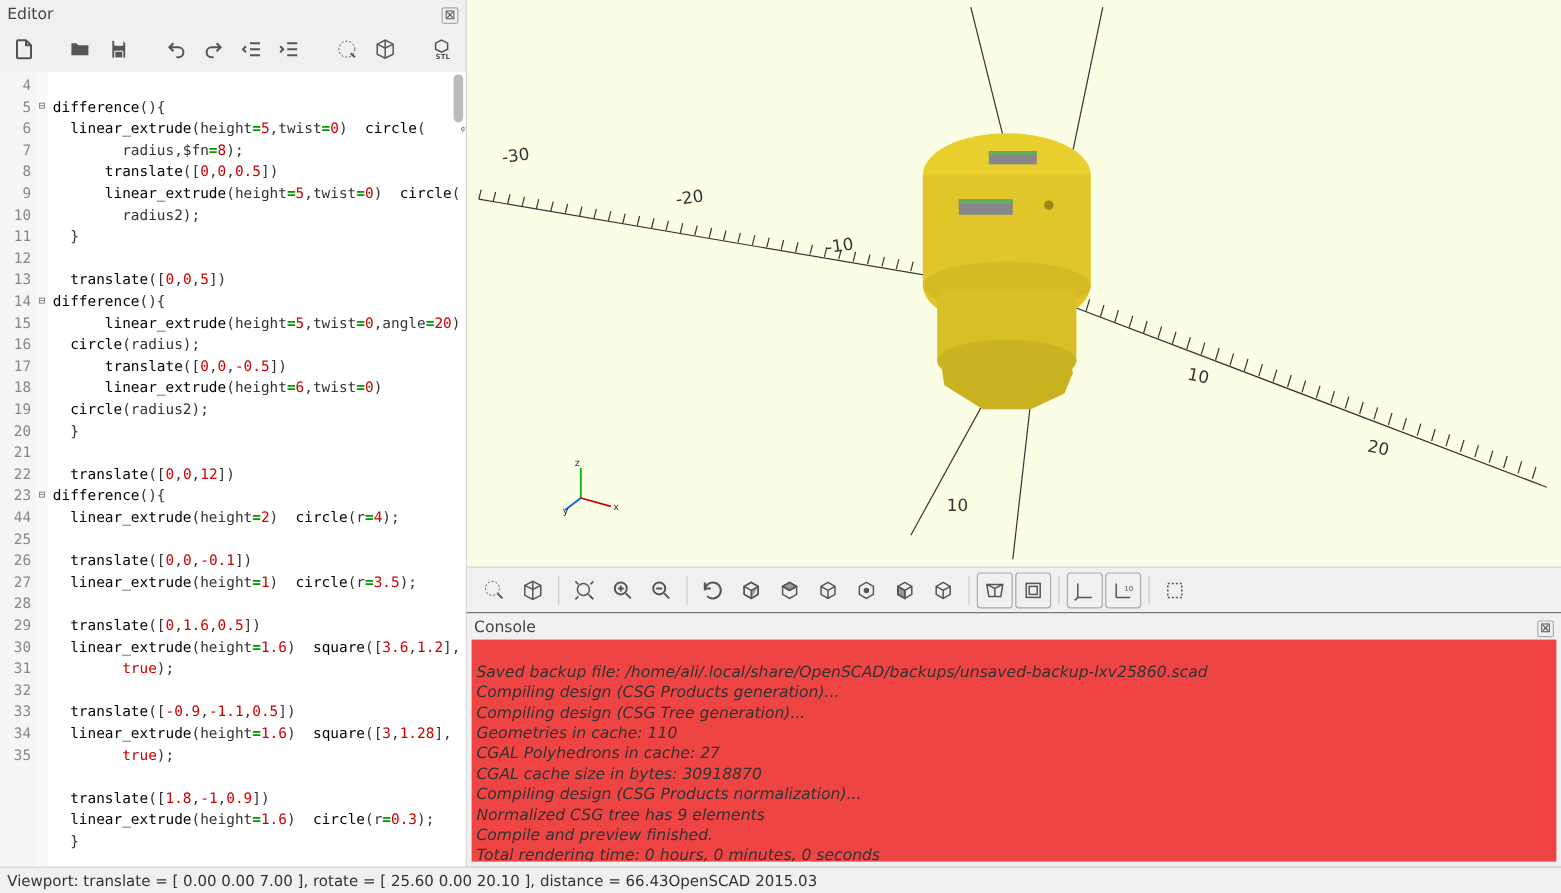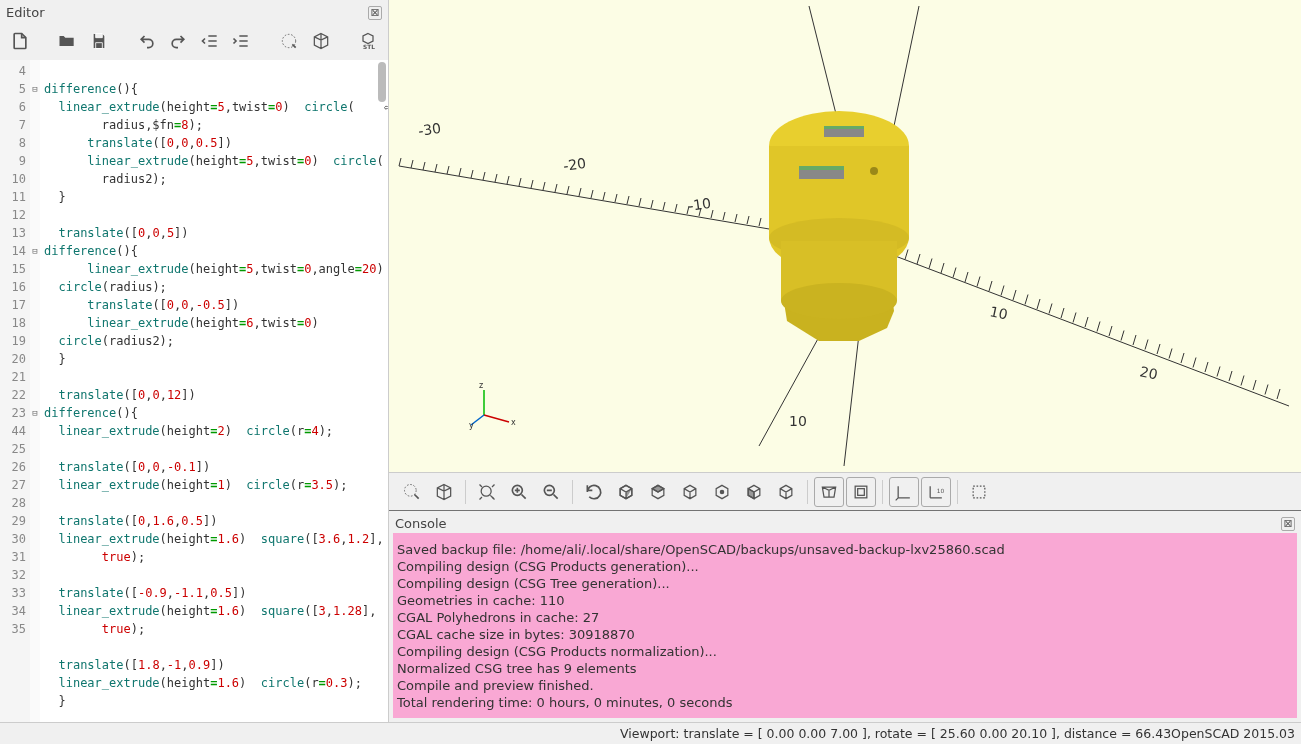--- a/index.html
+++ b/index.html
@@ -11,33 +11,33 @@
 .close-btn { width: 14px; height: 14px; font-size: 11px; text-align: center; line-height: 12px; cursor: pointer; color: #555; border: 1px solid #aaa; border-radius: 2px; }
 .toolbar { display: flex; align-items: center; padding: 4px 6px; gap: 4px; height: 38px; }
 .tool-btn { width: 28px; height: 28px; display: flex; align-items: center; justify-content: center; cursor: pointer; border-radius: 3px; }
 .tool-btn svg { width: 20px; height: 20px; }
 .tool-sep { width: 12px; }
 .code-area { flex: 1; display: flex; background: #fff; overflow: hidden; position: relative; }
 .gutter { width: 30px; background: #f5f5f5; text-align: right; padding-right: 4px; font-family: "DejaVu Sans Mono", monospace; font-size: 12px; color: #888; line-height: 18px; padding-top: 2px; }
 .fold-gutter { width: 10px; background: #fafafa; font-family: monospace; font-size: 9px; color: #666; line-height: 18px; padding-top: 2px; }
 .fold-gutter div { height: 18px; text-align: center; }
 .code { flex: 1; font-family: "DejaVu Sans Mono", monospace; font-size: 12px; line-height: 18px; white-space: pre; padding: 2px 4px; overflow: hidden; }
-.code .kw { color: #0f766e; }
+.code .kw { color: #000000; }
 .code .num { color: #cc0000; }
 .code .op { color: #009900; font-weight: bold; }
 .scroll-handle { position: absolute; right: 2px; top: 2px; width: 8px; height: 40px; background: #bbb; border-radius: 4px; }
 .right-panel { flex: 1; display: flex; flex-direction: column; }
 .viewport-3d { flex: 1; background: #fcfde5; position: relative; overflow: hidden; }
 .view-toolbar { display: flex; align-items: center; padding: 4px 8px; gap: 2px; height: 38px; background: #f0f0f0; border-top: 1px solid #ccc; }
 .view-toolbar .tool-btn { width: 30px; height: 30px; }
 .view-toolbar .tool-btn.boxed { border: 1px solid #aaa; border-radius: 3px; }
 .vsep { width: 1px; height: 24px; background: #ccc; margin: 0 4px; }
 .console-panel { height: 212px; background: #f0f0f0; display: flex; flex-direction: column; border-top: 1px solid #737373; }
-.console-body { flex: 1; background: #f9a8d4; margin: 0 4px 4px 4px; padding: 8px 4px; font-size: 13px; line-height: 17px; overflow: hidden; }
-.status-bar { height: 22px; background: #f0f0f0; border-top: 1px solid #ccc; display: flex; align-items: center; justify-content: flex-end; padding: 0 6px; font-size: 12.5px; color: #333; }
+.console-body { flex: 1; background: #ef4444; margin: 0 4px 4px 4px; padding: 19px 4px; font-size: 13px; line-height: 17px; overflow: hidden; font-style: italic; }
+.status-bar { height: 22px; background: #f0f0f0; border-top: 1px solid #ccc; display: flex; align-items: center; justify-content: flex-start; padding: 0 6px; font-size: 12.5px; color: #333; }
 .axes-indicator { position: absolute; left: 80px; bottom: 42px; width: 50px; height: 50px; }
 </style>
 </head>
 <body>
 
 <div class="main-area">
   <div class="left-panel">
     <div class="panel-header">
       <span class="panel-title">Editor</span>
       <span class="close-btn">⊠</span>

